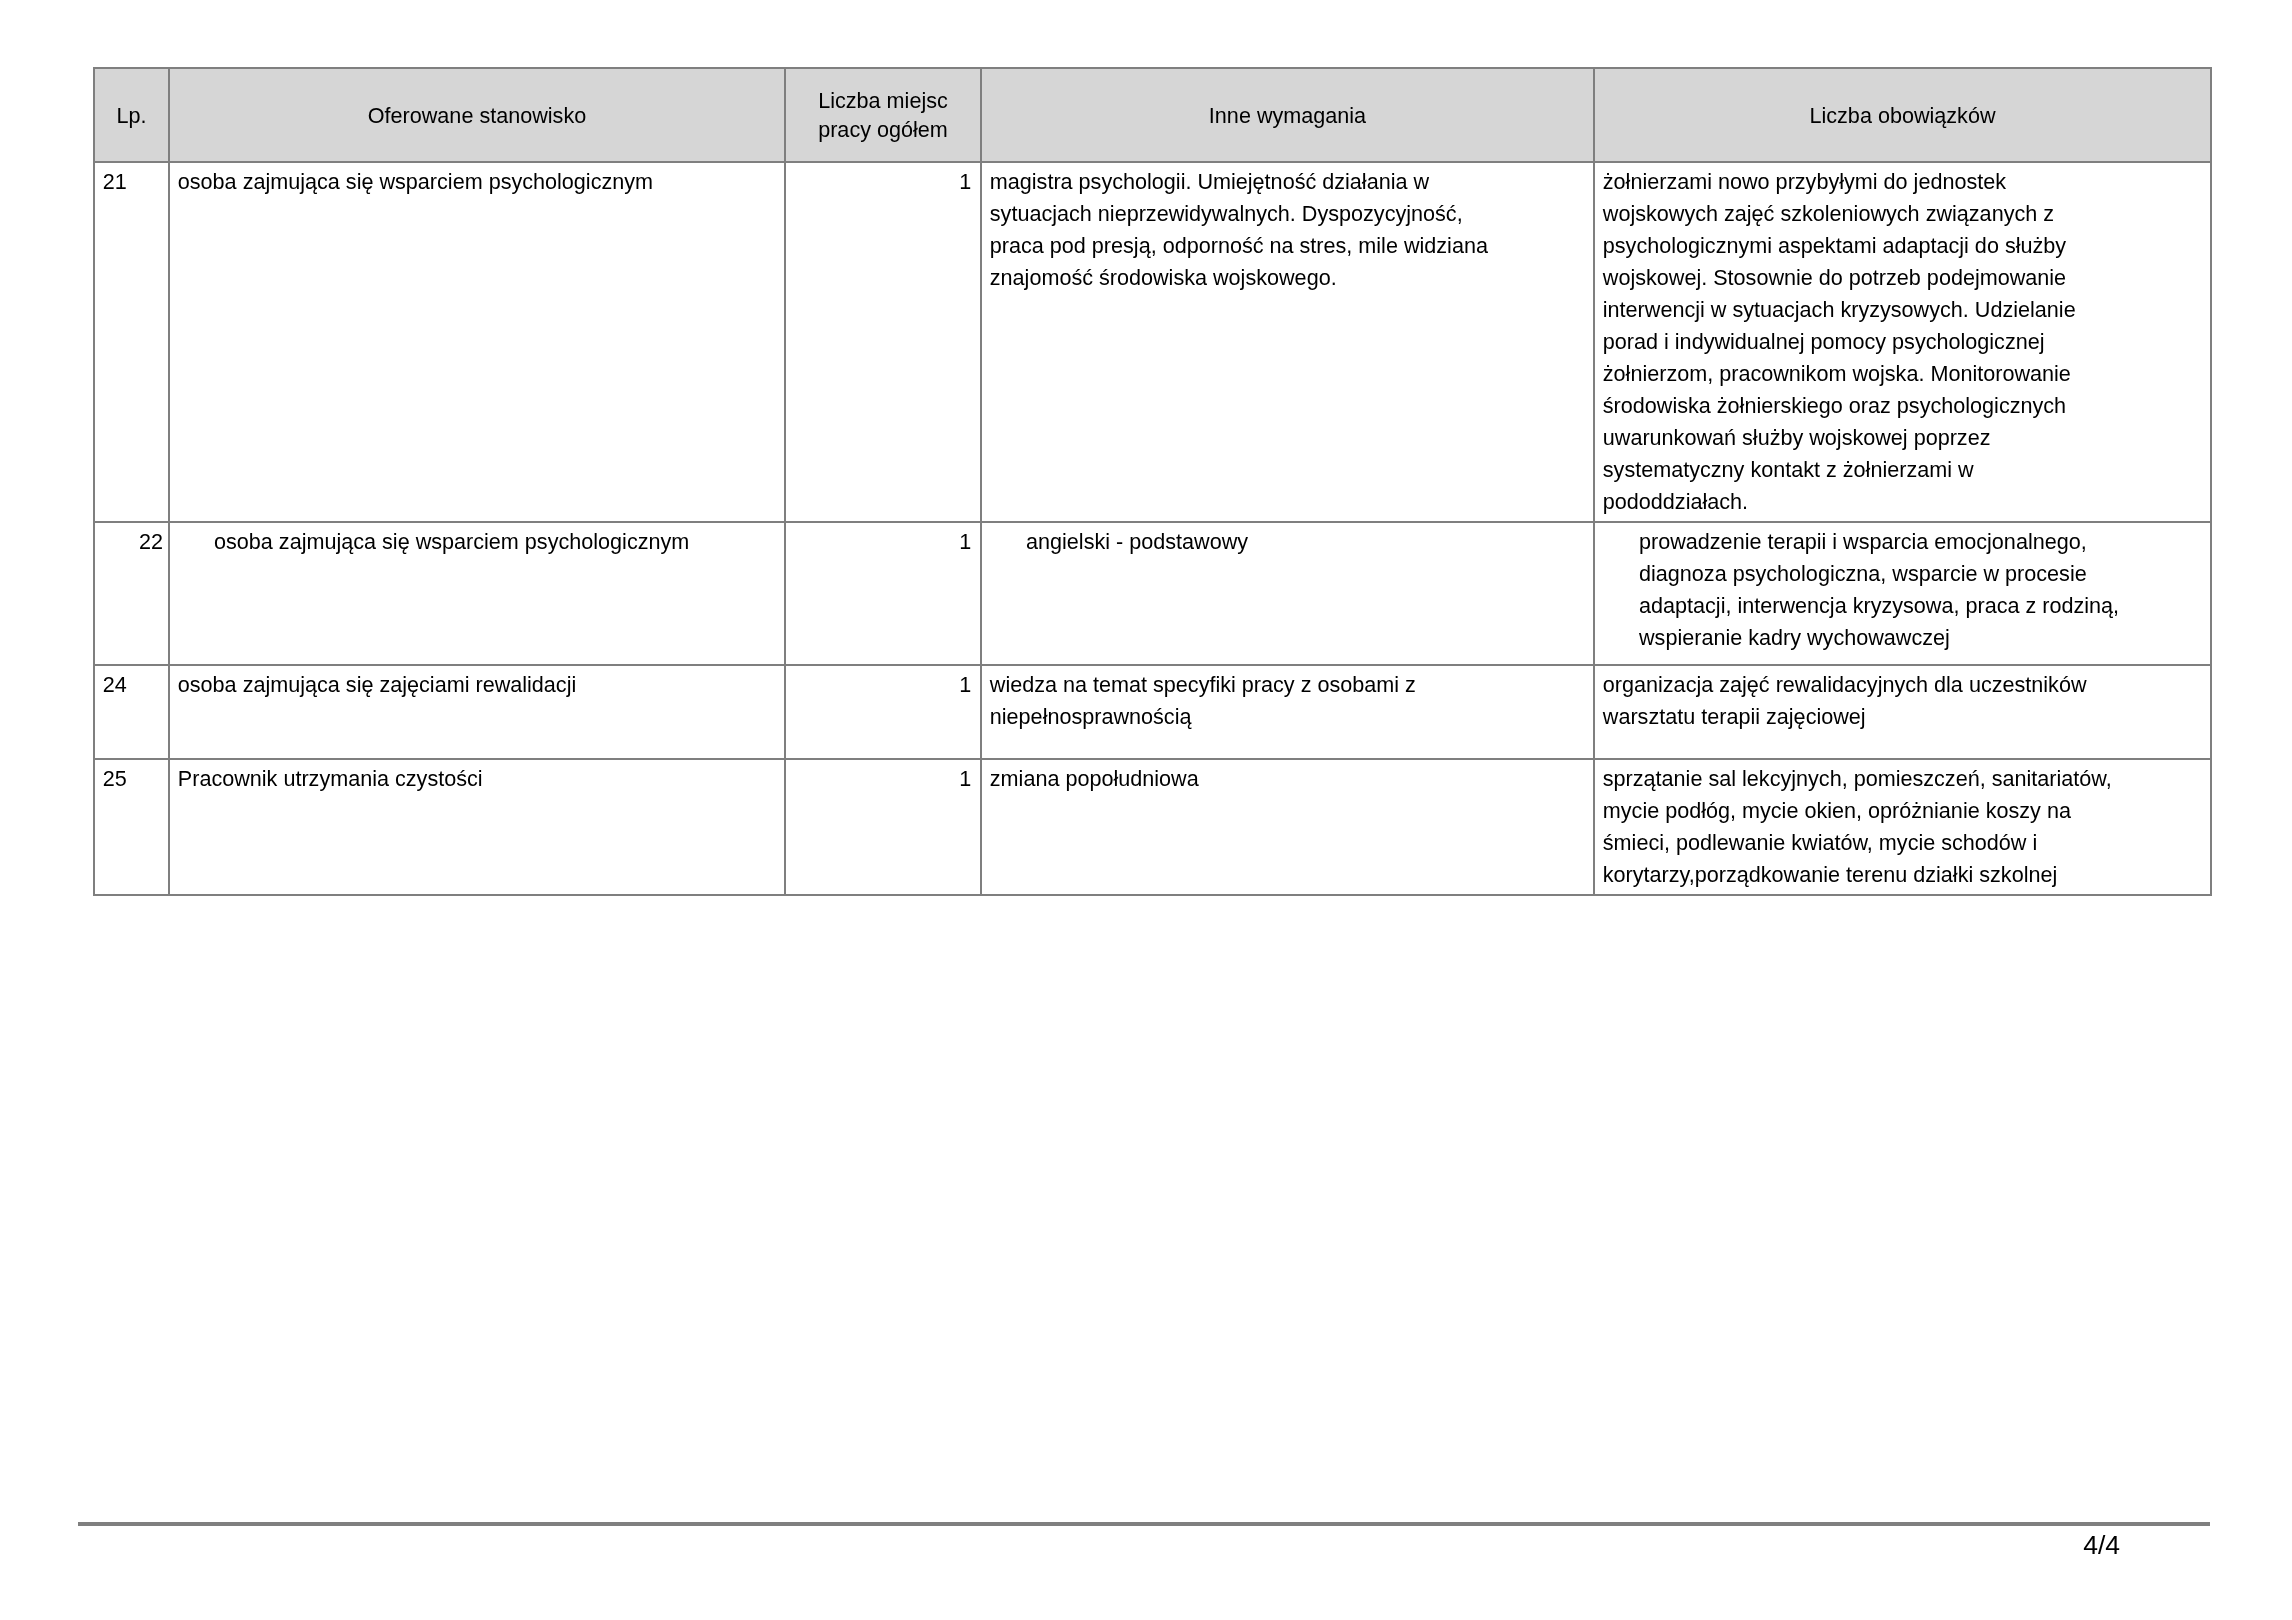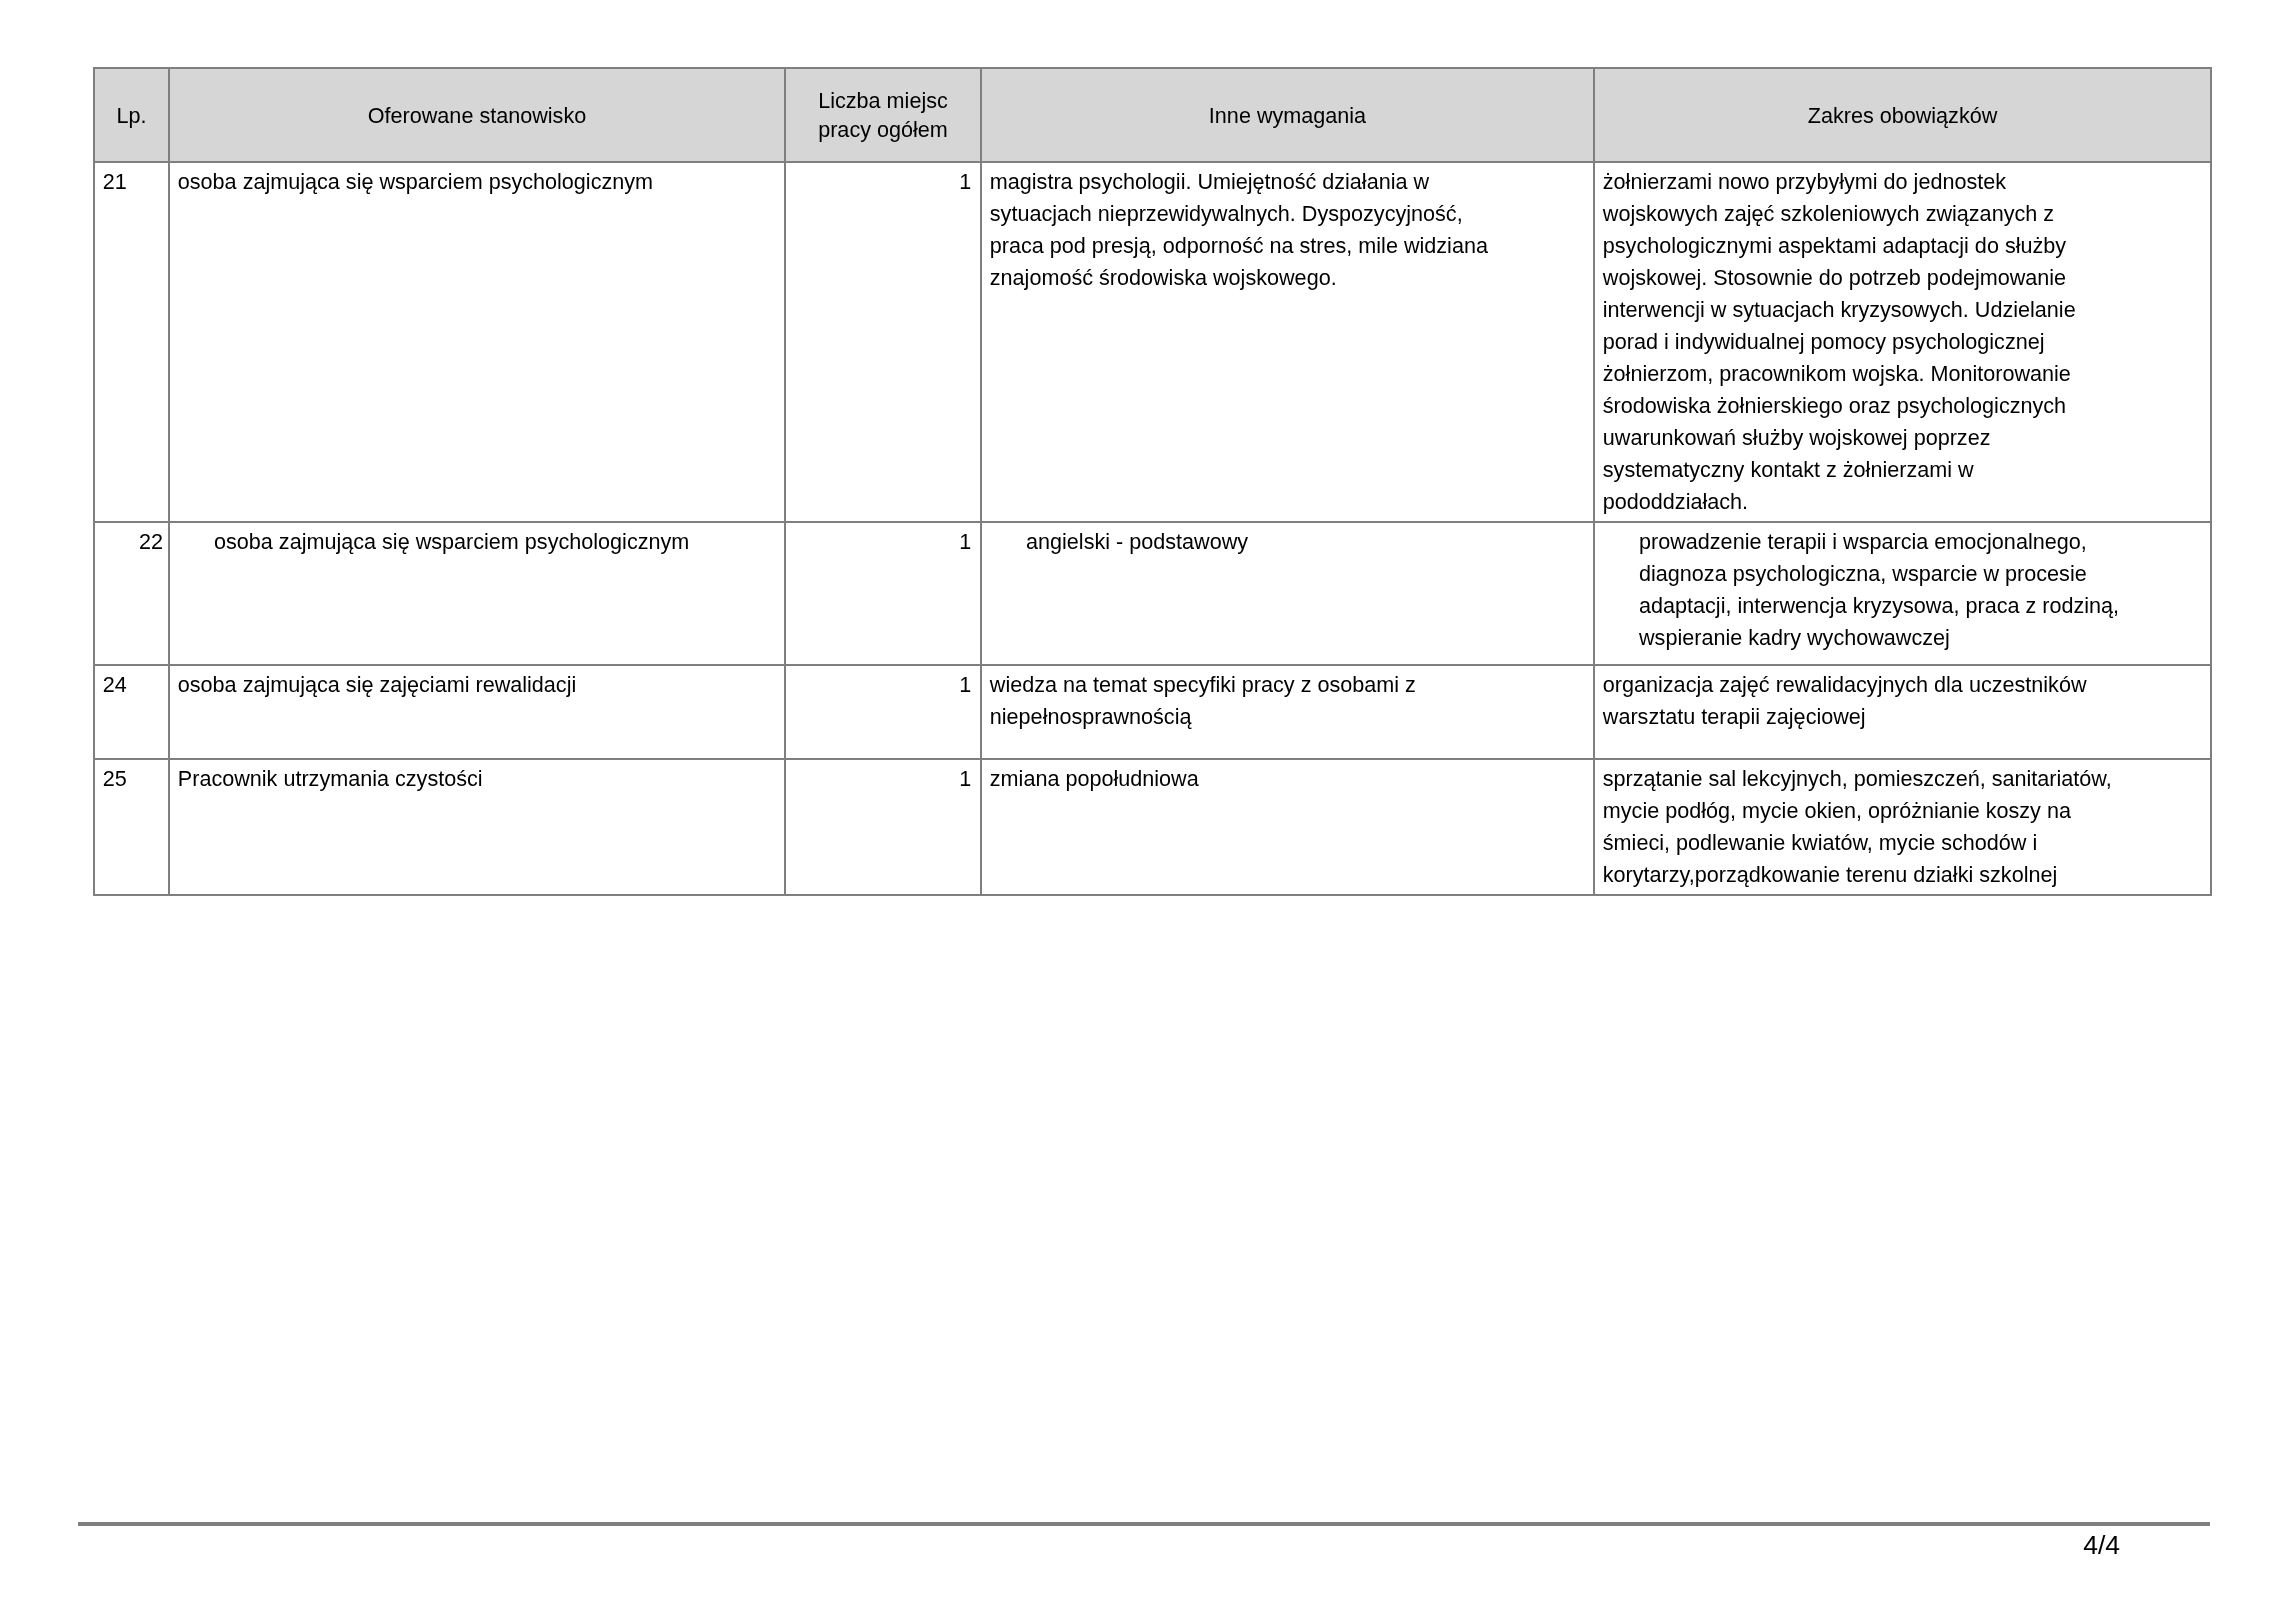--- a/index.html
+++ b/index.html
@@ -84,21 +84,21 @@
       <col style="width:613px">
       <col style="width:617px">
     </colgroup>
     <thead>
       <tr>
         <th>Lp.</th>
         <th>Oferowane stanowisko</th>
         <th>Liczba miejsc
 pracy ogółem</th>
         <th>Inne wymagania</th>
-        <th>Zakres obowiązków</th>
+        <th>Liczba obowiązków</th>
       </tr>
     </thead>
     <tbody>
     <tr>
       <td class="col-lp">21</td>
       <td class="col-stanowisko">osoba zajmująca się wsparciem psychologicznym</td>
       <td class="col-liczba">1</td>
       <td class="col-wymagania">magistra psychologii. Umiejętność działania w
 sytuacjach nieprzewidywalnych. Dyspozycyjność,
 praca pod presją, odporność na stres, mile widziana

